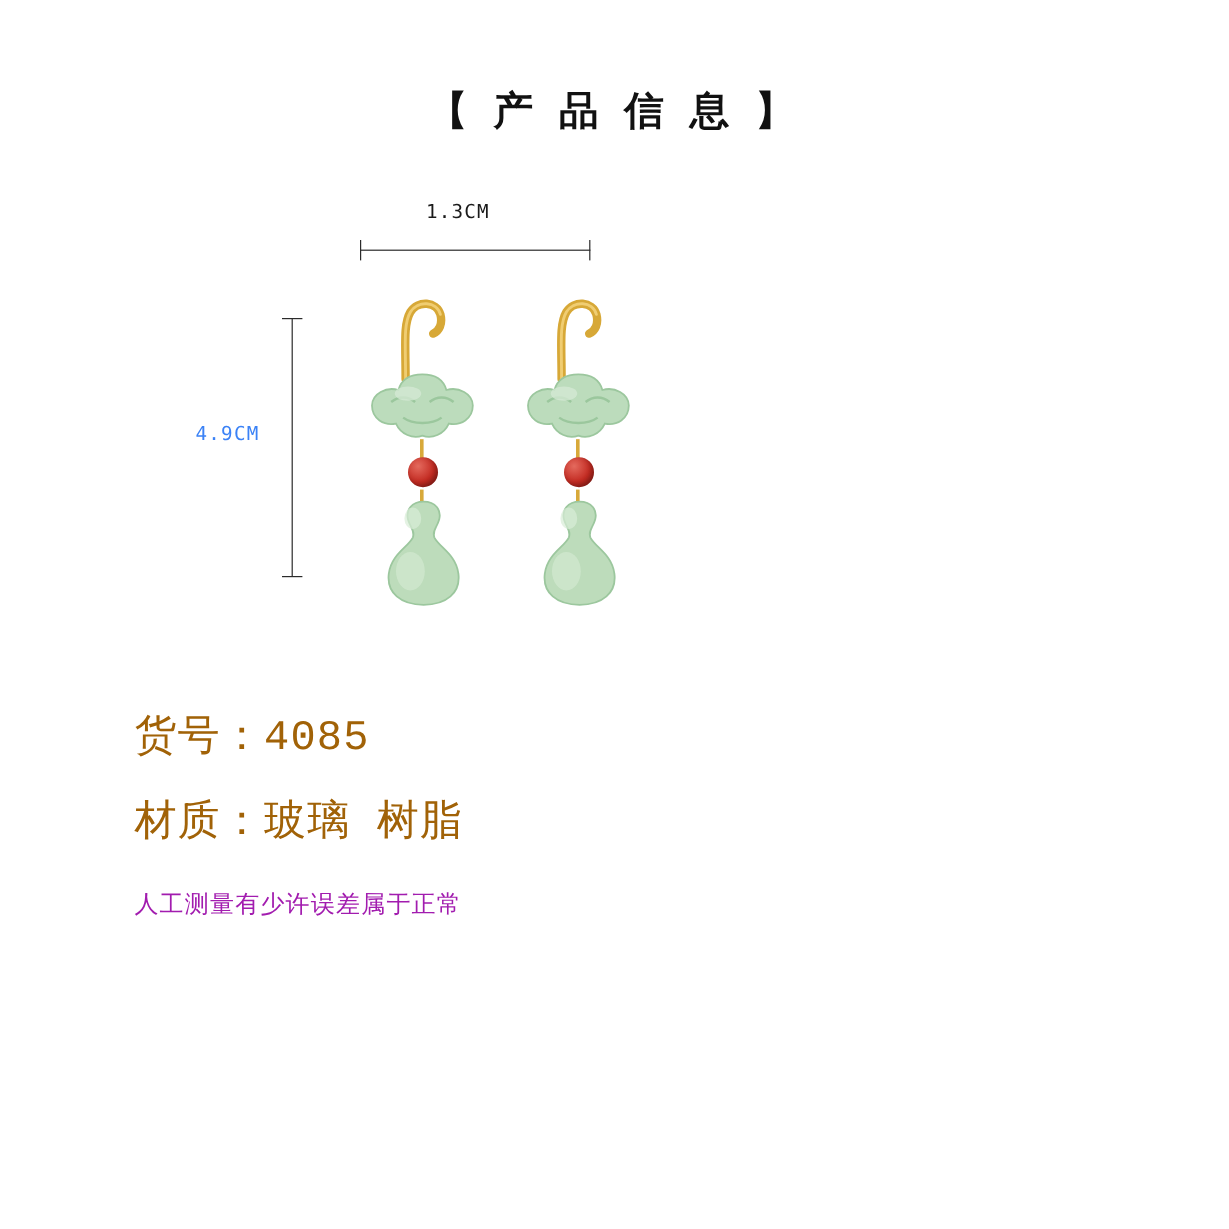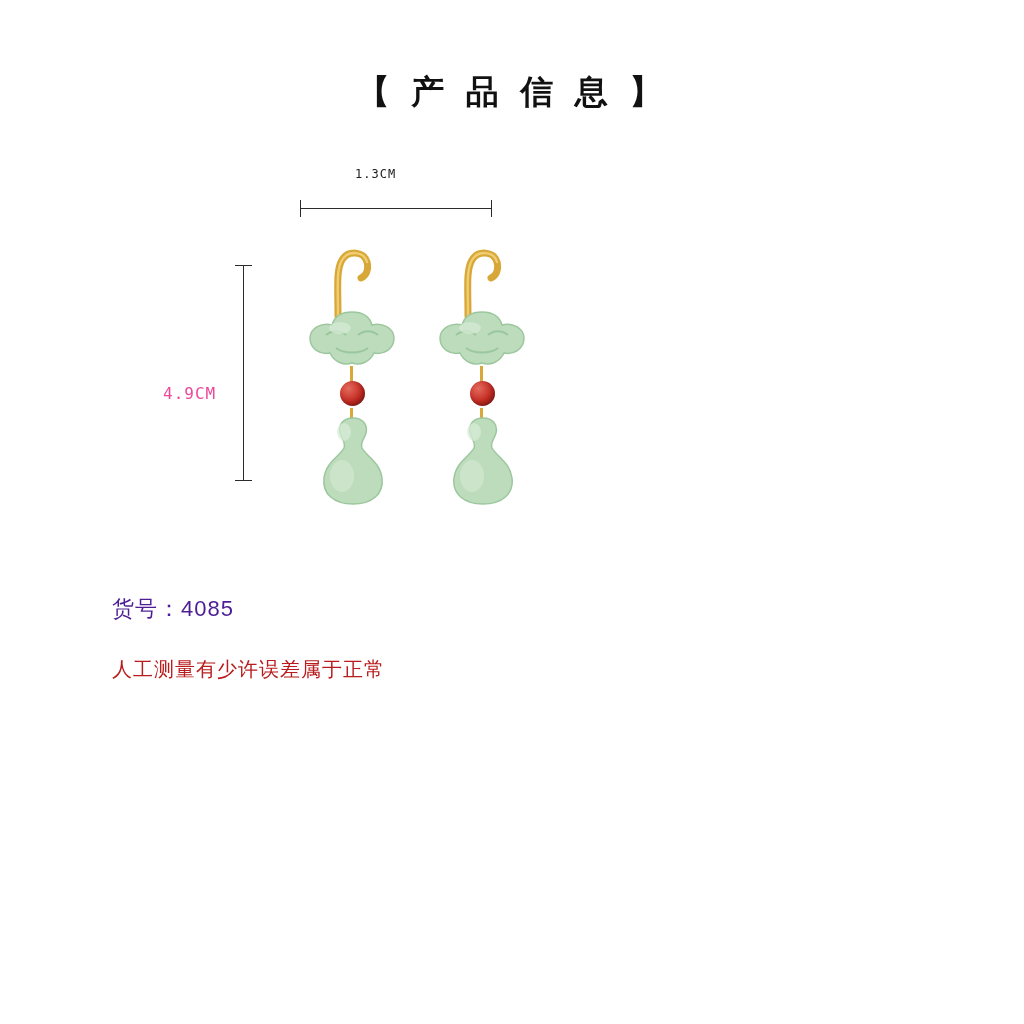--- a/index.html
+++ b/index.html
@@ -34,21 +34,21 @@
     color: #111111;
     white-space: nowrap;
   }
 
   
   .width-dim-label {
     position: absolute;
     top: 167px;
     left: 355px;
     font-family: "DejaVu Sans Mono", monospace;
-    font-size: 12px;
+    font-size: 16px;
     letter-spacing: 1px;
     color: #1a1a1a;
   }
   .width-dim-line {
     position: absolute;
     top: 208px;
     left: 300px;
     width: 192px;
     height: 1px;
     background: #2b2b2b;
@@ -64,22 +64,21 @@
   .width-dim-cap.right { left: 491px; }
 
   
   .height-dim-label {
     position: absolute;
     top: 352px;
     left: 163px;
     font-family: "DejaVu Sans Mono", monospace;
     font-size: 16px;
     letter-spacing: 1px;
-    color: #ec4899;
-    margin-top: 32px;
+    color: #3b82f6;
   }
   .height-dim-line {
     position: absolute;
     top: 265px;
     left: 243px;
     width: 1px;
     height: 215px;
     background: #2b2b2b;
   }
   .height-dim-cap {
@@ -150,32 +149,32 @@
   }
 
   
   .info {
     position: absolute;
     top: 598px;
     left: 112px;
     width: 820px;
   }
   .info-line {
-    font-family: Liberation Sans, sans-serif;
-    font-size: 22px;
-    color: #4c1d95;
+    font-family: Liberation Mono, monospace;
+    font-size: 35px;
+    color: #a16207;
     line-height: 1;
     margin-bottom: 36px;
     letter-spacing: 1px;
     white-space: nowrap;
   }
   .note {
     font-family: "DejaVu Sans", sans-serif;
     font-size: 20px;
-    color: #b91c1c;
+    color: #a21caf;
     letter-spacing: 1px;
     white-space: nowrap;
   }
 </style>
 </head>
 <body>
 
 <div class="page">
 
   <div class="title">【 产 品 信 息 】</div>
@@ -247,16 +246,17 @@
                  C32 26 28 24 26 17 C24 9 29 2 39 2 Z" fill="#bddcbb" stroke="#9cc79e" stroke-width="1.5"></path>
         <ellipse cx="30" cy="16" rx="7" ry="9" fill="#d9ecd7" opacity=".7"></ellipse>
         <ellipse cx="28" cy="60" rx="12" ry="16" fill="#d9ecd7" opacity=".55"></ellipse>
       </svg>
     </div>
 
   </div>
 
   <div class="info">
     <div class="info-line">货号：4085</div>
+    <div class="info-line">材质：玻璃  树脂</div>
     <div class="note">人工测量有少许误差属于正常</div>
   </div>
 
 </div>
 
 </body></html>

